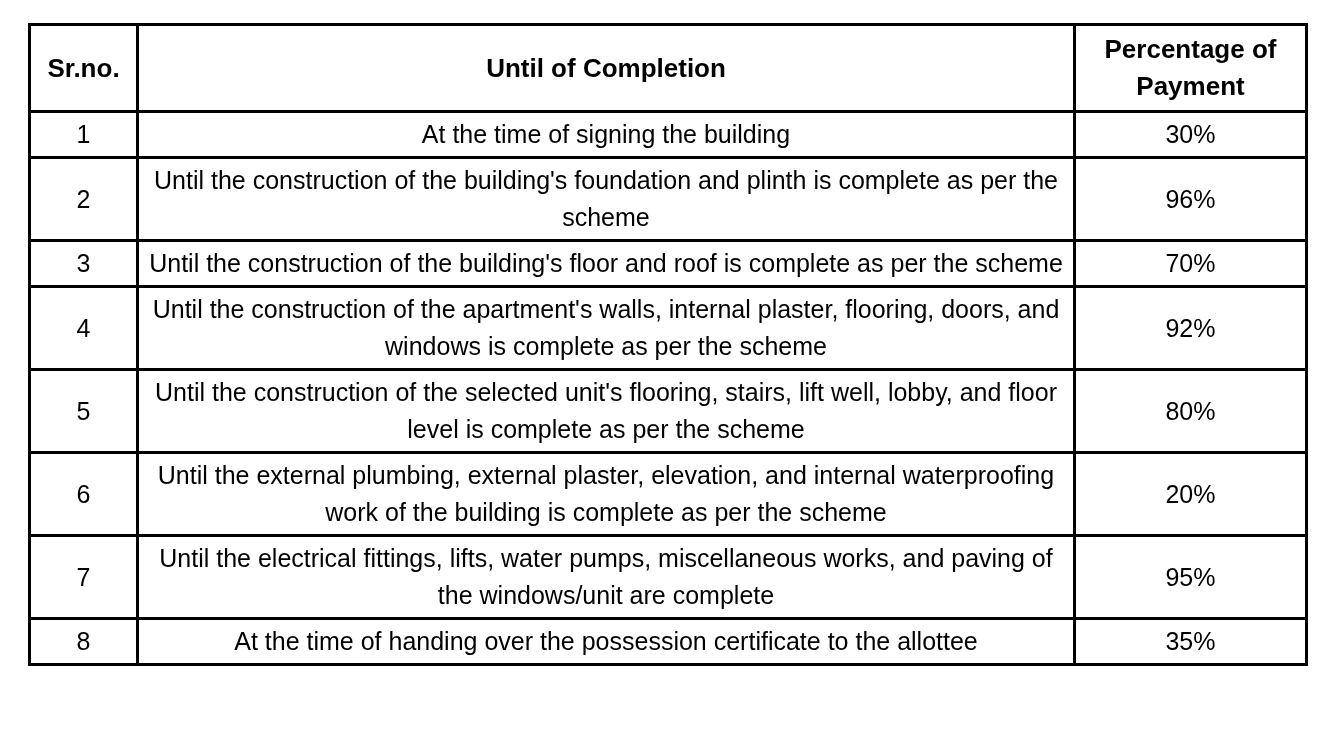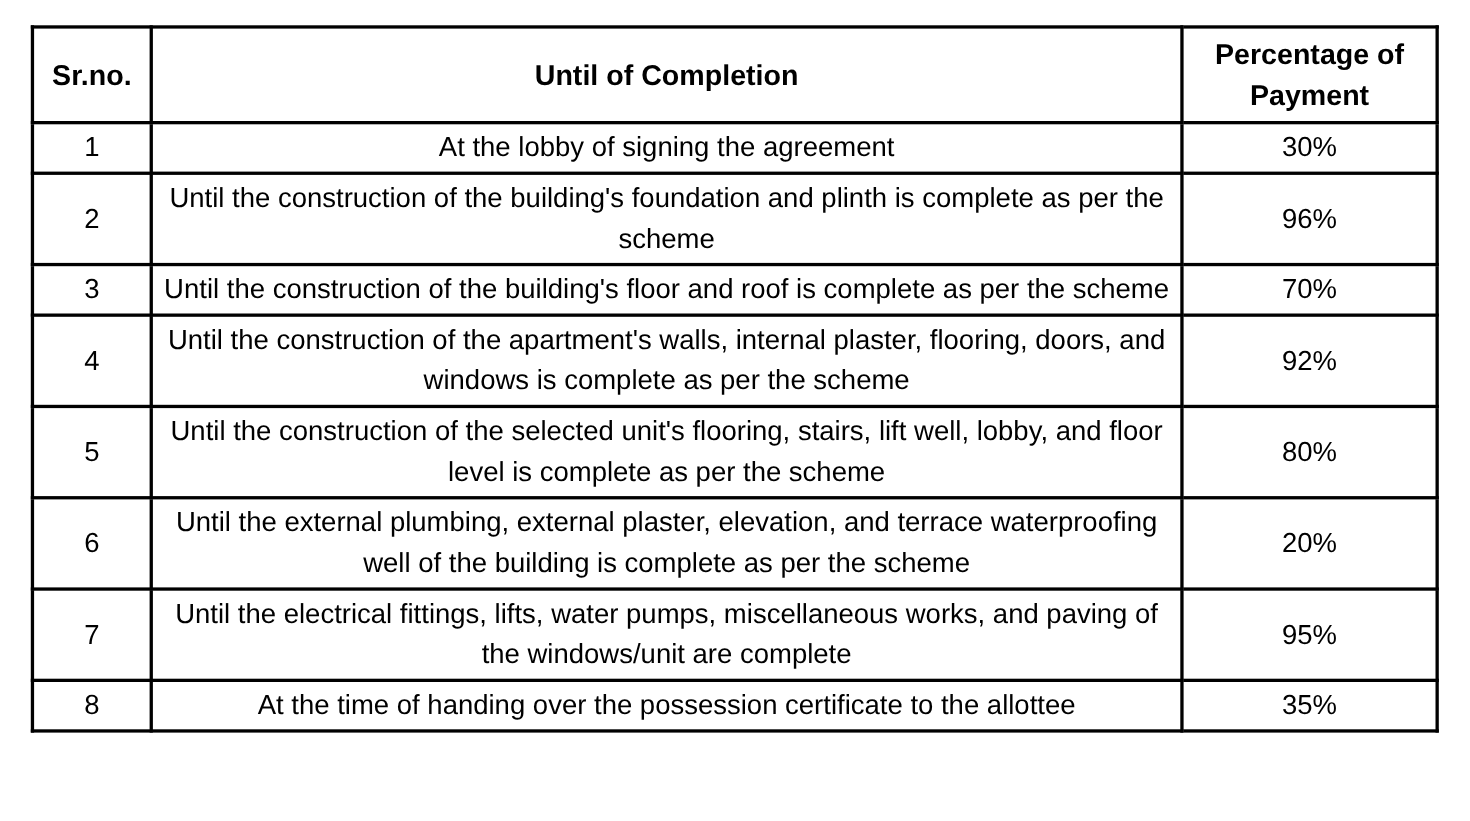--- a/index.html
+++ b/index.html
@@ -57,21 +57,21 @@
   <thead>
     <tr>
       <th>Sr.no.</th>
       <th>Until of Completion</th>
       <th>Percentage of Payment</th>
     </tr>
   </thead>
   <tbody>
   <tr>
     <td>1</td>
-    <td>At the lobby of signing the agreement</td>
+    <td>At the time of signing the building</td>
     <td>30%</td>
   </tr>
 
   <tr>
     <td>2</td>
     <td>Until the construction of the building's foundation and plinth is complete as per the scheme</td>
     <td>96%</td>
   </tr>
 
   <tr>
@@ -87,21 +87,21 @@
   </tr>
 
   <tr>
     <td>5</td>
     <td>Until the construction of the selected unit's flooring, stairs, lift well, lobby, and floor level is complete as per the scheme</td>
     <td>80%</td>
   </tr>
 
   <tr>
     <td>6</td>
-    <td>Until the external plumbing, external plaster, elevation, and terrace waterproofing well of the building is complete as per the scheme</td>
+    <td>Until the external plumbing, external plaster, elevation, and internal waterproofing work of the building is complete as per the scheme</td>
     <td>20%</td>
   </tr>
 
   <tr>
     <td>7</td>
     <td>Until the electrical fittings, lifts, water pumps, miscellaneous works, and paving of the windows/unit are complete</td>
     <td>95%</td>
   </tr>
 
   <tr>

